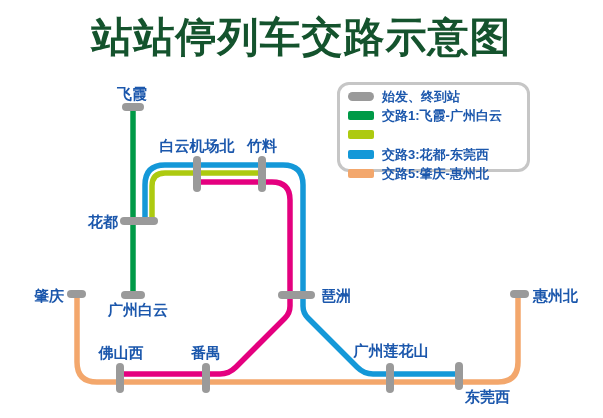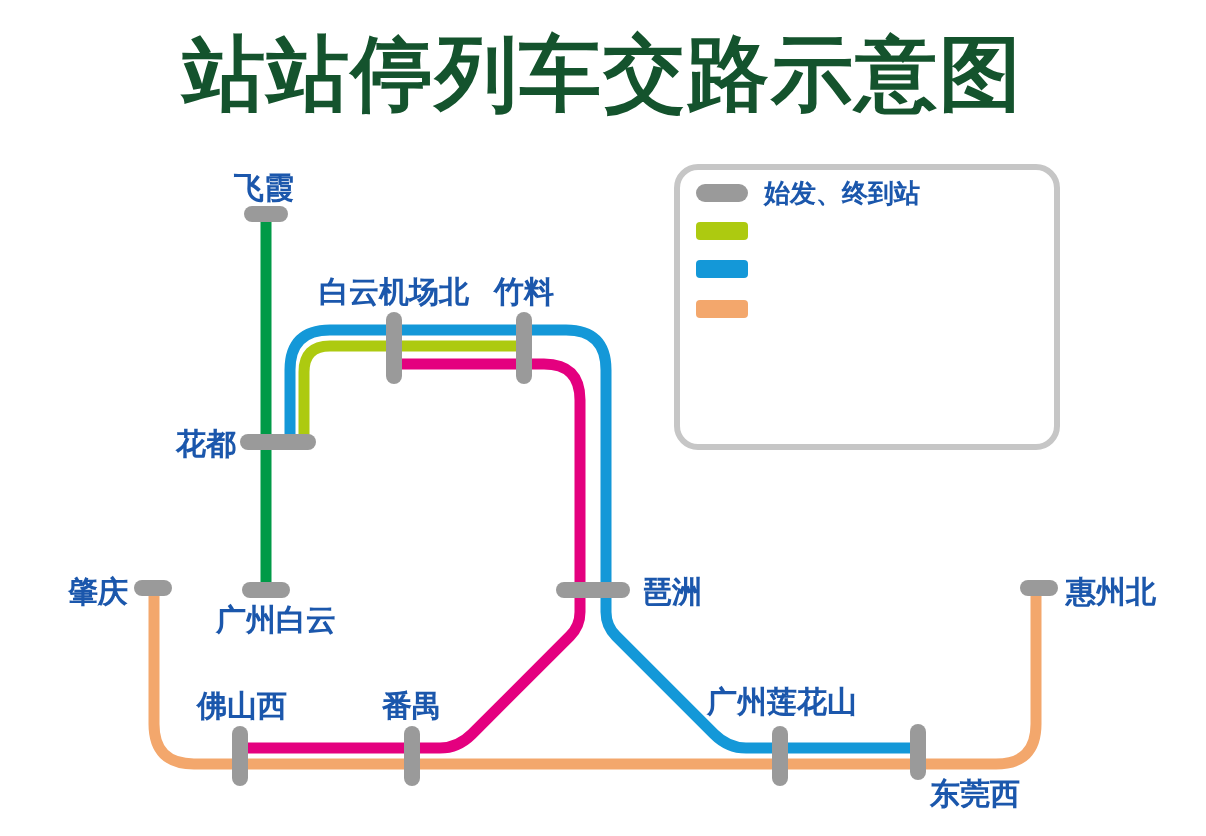--- a/index.html
+++ b/index.html
@@ -12,21 +12,21 @@
     text-align:center;font-size:41px;font-weight:bold;letter-spacing:1px;
     color:#14532d;
   }
   svg.map{position:absolute;left:0;top:0;}
   .route{fill:none;stroke-width:5.5;stroke-linejoin:round;stroke-linecap:butt;}
   .st-label{
     font-family:"Liberation Sans","DejaVu Sans",sans-serif;
     font-size:15px;font-weight:bold;
   }
   .legend{
-    position:absolute;left:337px;top:82px;width:193px;height:143px;
+    position:absolute;left:337px;top:82px;width:193px;height:90px;
     box-sizing:border-box;background:#ffffff;
     border:3px solid #c6c6c6;border-radius:12px;
     padding:2px 12px 0 8px;
   }
   .legend-row{display:flex;align-items:center;height:19.2px;}
   .legend-row svg{flex:0 0 auto;margin-right:8px;display:block;}
   .legend-label{
     font-size:13px;font-weight:bold;color:#1b57ac;white-space:nowrap;
     line-height:1;
   }
@@ -75,28 +75,36 @@
 
   <div class="legend">
     <div class="legend-row">
       <svg width="26" height="9">
         <rect x="0" y="0" width="26" height="9" rx="4.5" fill="#9a9a9a"></rect>
       </svg>
       <span class="legend-label">始发、终到站</span>
     </div>
     <div class="legend-row">
       <svg width="26" height="9">
+        <rect x="0" y="0" width="26" height="9" rx="2" fill="#009a47"></rect>
+      </svg>
+      <span class="legend-label">交路1:飞霞-广州白云</span>
+    </div>
+    <div class="legend-row">
+      <svg width="26" height="9">
         <rect x="0" y="0" width="26" height="9" rx="2" fill="#adca10"></rect>
       </svg>
     </div>
     <div class="legend-row">
       <svg width="26" height="9">
         <rect x="0" y="0" width="26" height="9" rx="2" fill="#1498d8"></rect>
       </svg>
+      <span class="legend-label">交路3:花都-东莞西</span>
     </div>
     <div class="legend-row">
       <svg width="26" height="9">
         <rect x="0" y="0" width="26" height="9" rx="2" fill="#f3a76c"></rect>
       </svg>
+      <span class="legend-label">交路5:肇庆-惠州北</span>
     </div>
   </div>
 
 </div>
 
 </body></html>

